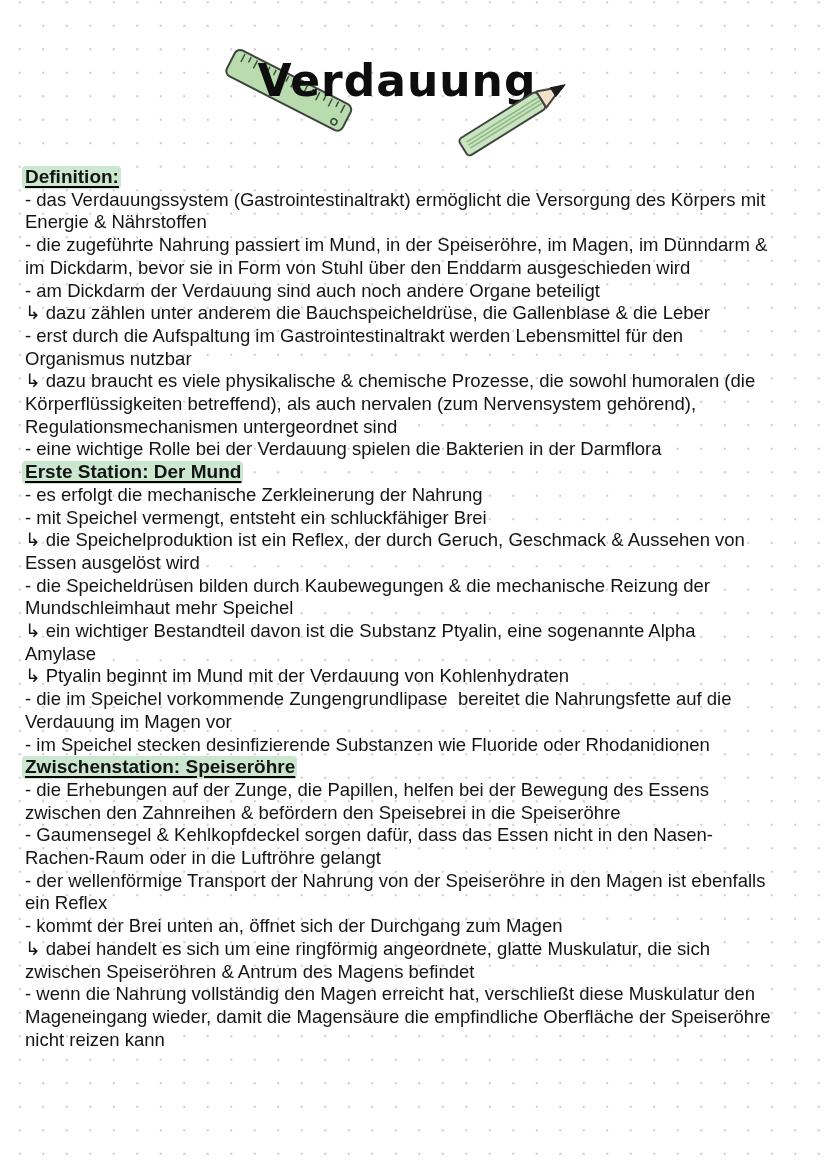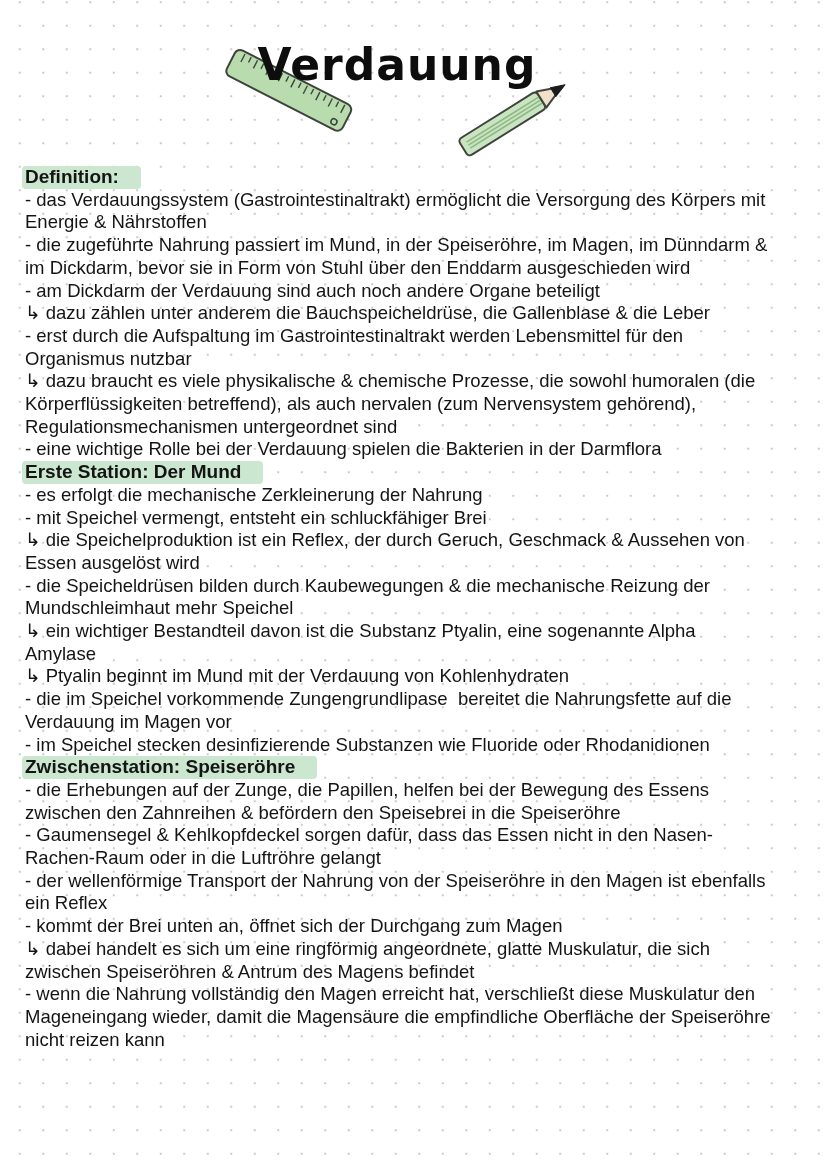--- a/index.html
+++ b/index.html
@@ -17,35 +17,36 @@
     width:828px;height:1169px;overflow:hidden;position:relative;
     color:var(--txt);
     font-family:"Liberation Sans","DejaVu Sans",sans-serif;
     background-color:#ffffff;
     background-image:radial-gradient(circle,var(--dot) 1.15px,rgba(0,0,0,0) 1.35px);
     background-size:23.5px 23.5px;
     background-position:8px 14px;
   }
   .header{position:relative;height:166px;}
   .title{
-    position:absolute;top:42px;left:397px;transform:translateX(-50%);
+    position:absolute;top:58px;left:397px;transform:translateX(-50%);
     margin:0;font-family:"DejaVu Sans",sans-serif;font-size:44px;line-height:1.05;
     font-weight:700;letter-spacing:1px;color:#0d0d0d;white-space:pre;
   }
   .deco{position:absolute;}
   .deco.ruler{left:221px;top:71px;transform:rotate(27deg);}
   .deco.pencil{left:452px;top:99px;transform:rotate(-32deg);}
   .content{padding:0 0 0 25px;}
   .note-section + .note-section{}
   .heading-row{line-height:22.7px;height:22.7px;}
   .heading{
     display:inline-block;
     font-size:19px;font-weight:bold;line-height:20px;
     background:var(--hl);
-    padding:1px 22px 2px 3px;margin-left:-3px;border-radius:4px;
+    padding:1px 2px 2px 3px;margin-left:-3px;border-radius:4px;
+    text-decoration:underline;
     text-decoration-thickness:2px;
     text-underline-offset:3px;
     text-decoration-color:#000;
   }
   .line{
     font-size:18.5px;line-height:22.7px;white-space:pre;
   }
 </style>
 </head>
 <body>

